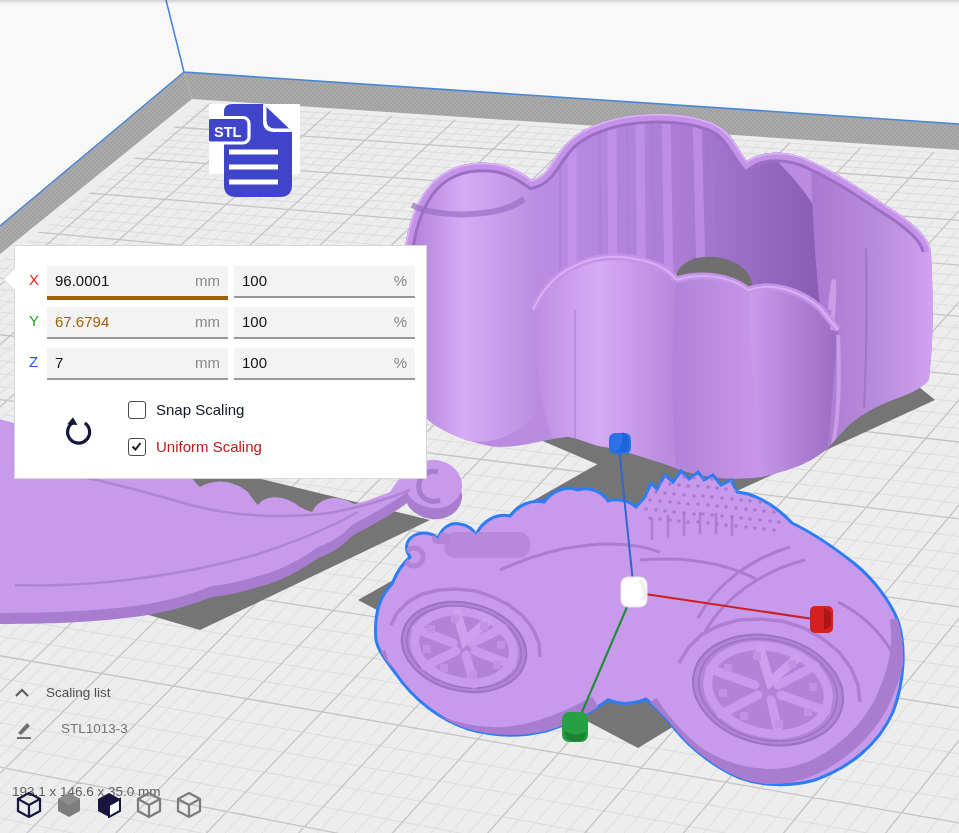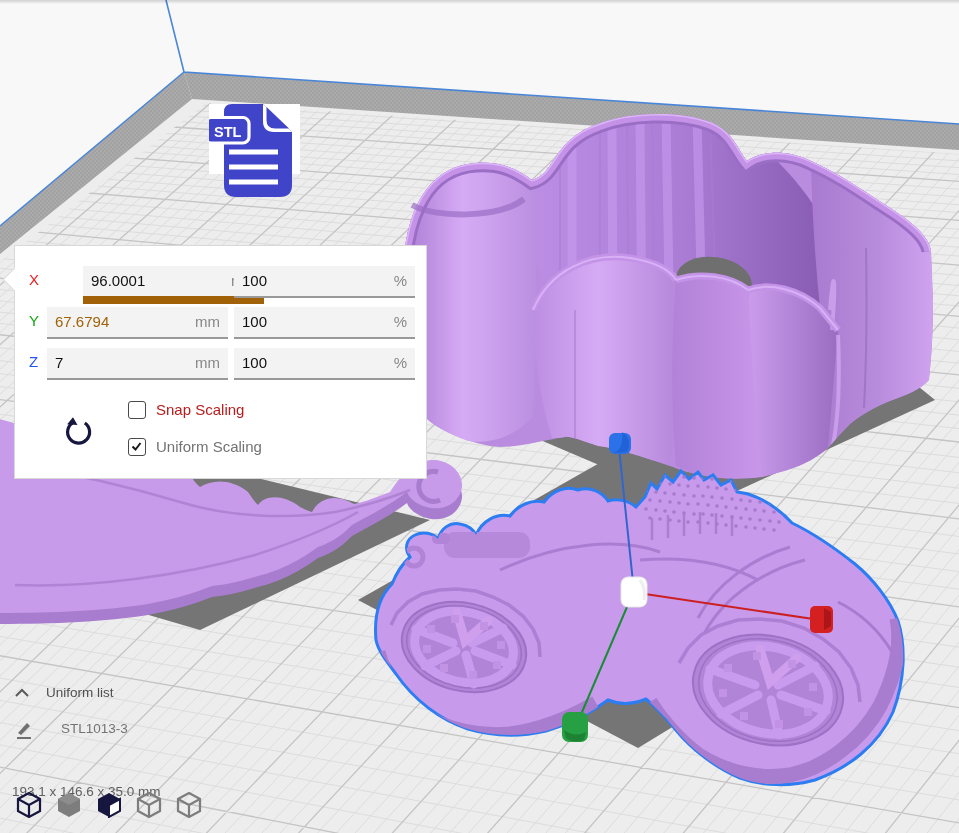--- a/index.html
+++ b/index.html
@@ -232,21 +232,21 @@
 <path d="M57.5 3 L80 24.5 L66 24.5 Q57.5 24.5 57.5 16 Z" fill="#4044c9"></path>
 <rect x="-4" y="13.5" width="44" height="25.5" rx="6" fill="#4044c9" stroke="#ffffff" stroke-width="3.2"></rect>
 <text x="5" y="33" font-family="Liberation Sans, sans-serif" font-size="14.5" font-weight="bold" fill="#ffffff">STL</text>
 <rect x="20" y="45.5" width="49" height="5" fill="#ffffff"></rect>
 <rect x="20" y="60.5" width="49" height="5" fill="#ffffff"></rect>
 <rect x="20" y="75.5" width="49" height="5" fill="#ffffff"></rect>
 </svg></div>
 <div style="position:absolute;left:14px;top:245px;width:413px;height:234px;background:#ffffff;border:1px solid #d8d8d8;box-sizing:border-box;">
 <div style="position:absolute;left:-9px;top:25px;width:16px;height:16px;background:#ffffff;border-left:1px solid #d8d8d8;border-bottom:1px solid #d8d8d8;transform:rotate(45deg);"></div>
 <div style="position:absolute;left:14px;top:25px;font-size:15px;color:#ee2222;">X</div>
-<div style="position:absolute;left:32px;top:20px;width:181px;height:30px;background:#f3f3f3;border-bottom:8px solid #a16207;margin-left:36px;">
+<div style="position:absolute;left:32px;top:20px;width:181px;height:30px;background:#f3f3f3;border-bottom:4px solid #a16207;">
       <span style="position:absolute;left:8px;top:6px;font-size:15px;color:#111;">96.0001</span>
       <span style="position:absolute;right:8px;top:6px;font-size:15px;color:#888;">mm</span>
     </div>
 <div style="position:absolute;left:219px;top:20px;width:181px;height:30px;background:#f3f3f3;border-bottom:2px solid #999999;">
       <span style="position:absolute;left:8px;top:6px;font-size:15px;color:#111;">100</span>
       <span style="position:absolute;right:8px;top:6px;font-size:15px;color:#888;">%</span>
     </div>
 <div style="position:absolute;left:14px;top:66px;font-size:15px;color:#12a812;">Y</div>
 <div style="position:absolute;left:32px;top:61px;width:181px;height:30px;background:#f3f3f3;border-bottom:2px solid #999999;">
       <span style="position:absolute;left:8px;top:6px;font-size:15px;color:#a16207;">67.6794</span>
@@ -263,33 +263,33 @@
     </div>
 <div style="position:absolute;left:219px;top:102px;width:181px;height:30px;background:#f3f3f3;border-bottom:2px solid #999999;">
       <span style="position:absolute;left:8px;top:6px;font-size:15px;color:#111;">100</span>
       <span style="position:absolute;right:8px;top:6px;font-size:15px;color:#888;">%</span>
     </div>
 <svg style="position:absolute;left:50px;top:171px;" width="28" height="28" viewBox="0 0 28 28">
 <path d="M19.8 6.0 A 11 11 0 1 1 8.4 5.4" fill="none" stroke="#16163f" stroke-width="3.2"></path>
 <path d="M12.5 8.0 L2.2 7.2 L8.0 0.2 Z" fill="#16163f"></path>
 </svg>
 <div style="position:absolute;left:113px;top:155px;width:16px;height:16px;background:#fff;border:1.5px solid #4a4a4a;border-radius:3px;"></div>
-    <div style="position:absolute;left:141px;top:155px;font-size:15px;color:#b91c1c;">Snap Scaling</div>
+    <div style="position:absolute;left:141px;top:155px;font-size:15px;color:#0f172a;">Snap Scaling</div>
 <div style="position:absolute;left:113px;top:192px;width:16px;height:16px;background:#fff;border:1.5px solid #4a4a4a;border-radius:3px;">
       <svg width="15" height="15" viewBox="0 0 15 15" style="position:absolute;left:0px;top:0px;">
         <path d="M3.5 7.5 L6.5 10.5 L11.5 4" stroke="#1a1a1a" stroke-width="2" fill="none"></path>
       </svg>
     </div>
-    <div style="position:absolute;left:141px;top:192px;font-size:15px;color:#737373;">Uniform Scaling</div>
+    <div style="position:absolute;left:141px;top:192px;font-size:15px;color:#b91c1c;">Uniform Scaling</div>
 </div>
 <div style="position:absolute;left:0;top:680px;width:260px;">
 <svg style="position:absolute;left:14px;top:8px;" width="16" height="10" viewBox="0 0 16 10">
       <path d="M2 8 L8 2 L14 8" stroke="#5a5a5a" stroke-width="2" fill="none"></path>
     </svg>
-<div style="position:absolute;left:46px;top:5px;font-size:13.5px;color:#4f4f4f;">Uniform list</div>
+<div style="position:absolute;left:46px;top:5px;font-size:13.5px;color:#4f4f4f;">Scaling list</div>
 <svg style="position:absolute;left:14px;top:40px;" width="20" height="20" viewBox="0 0 20 20">
       <path d="M4 13 L13 3 L16 6 L7 15 Z" fill="#707070"></path>
       <rect x="3" y="17" width="14" height="2" fill="#707070"></rect>
     </svg>
 <div style="position:absolute;left:53px;top:41px;font-size:13.5px;color:#737373;margin-left:8px;">STL1013-3</div>
 <div style="position:absolute;left:12px;top:75px;font-size:13.5px;color:#5f5f5f;margin-top:29px;">193.1 x 146.6 x 35.0 mm</div>
 </div>
 <svg style="position:absolute;left:16px;top:792px;" width="26" height="26" viewBox="0 0 26 26">
 <polygon points="13,1 24,7 24,19 13,25 2,19 2,7" fill="none" stroke="#16163f" stroke-width="2.2"></polygon>
 <path d="M2 7 L13 13 L24 7 M13 13 L13 25" fill="none" stroke="#16163f" stroke-width="2.2"></path>

